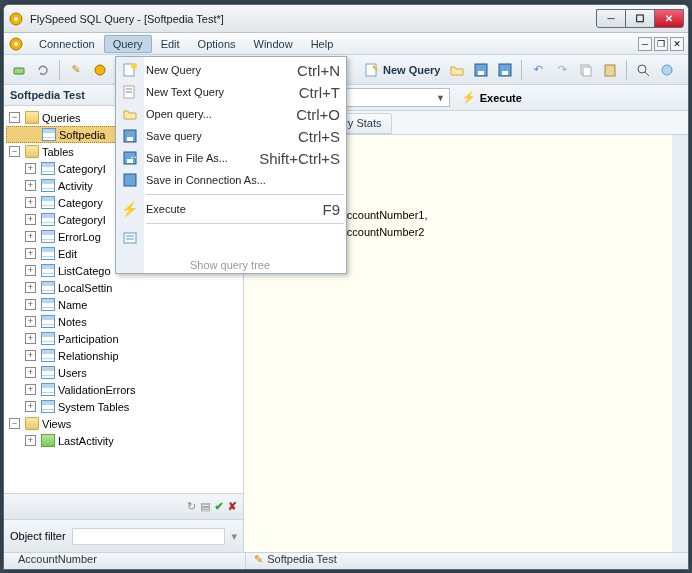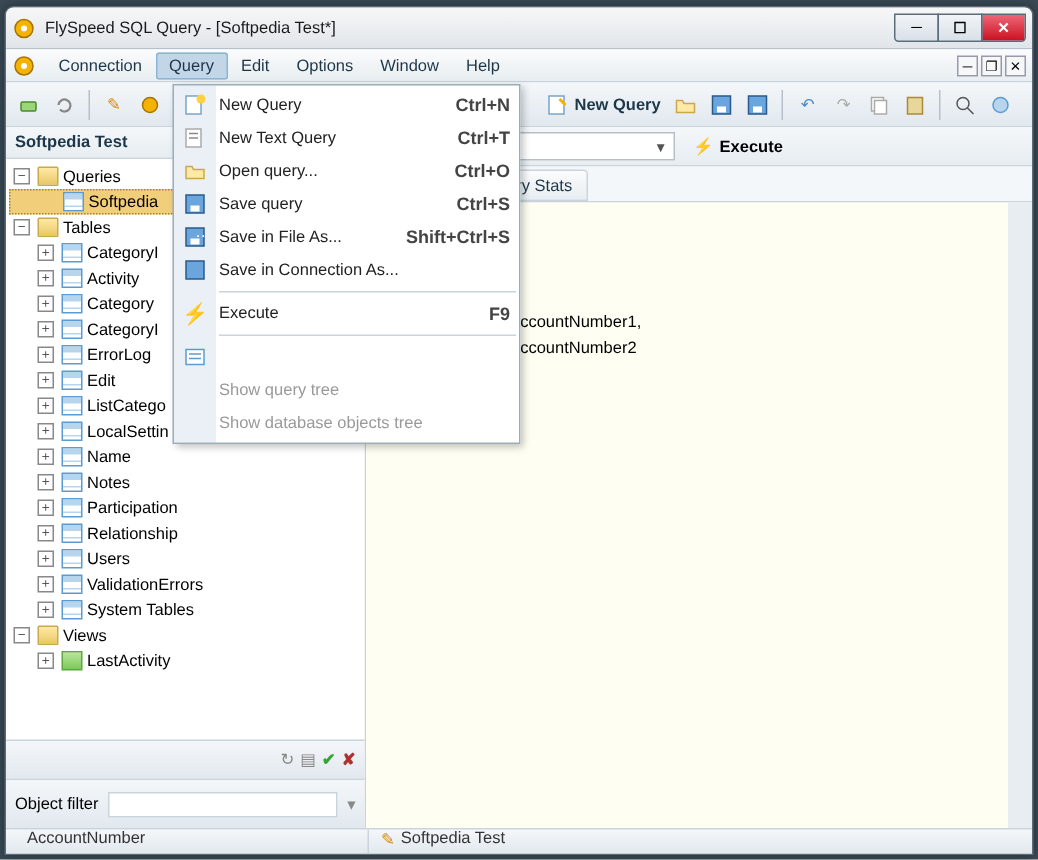--- a/index.html
+++ b/index.html
@@ -47,24 +47,24 @@
 .tab{padding:3px 10px;border:1px solid #c9d4dc;background:linear-gradient(#fbfcfd,#e7edf1);border-radius:3px 3px 0 0;margin-right:-1px;color:#1d3649;}
 .tab.active{background:#fff;border-bottom-color:#fff;position:relative;top:1px;}
 .editor{flex:1;background:#fffef2;padding:4px 8px;font-family:Consolas,Courier New,monospace;font-size:13px;line-height:17px;position:relative;border-right:16px solid #e7edf1;}
 .editor .kw{color:#1040d0;}
 .statusbar{position:absolute;bottom:0;left:0;right:0;height:17px;background:linear-gradient(#f4f7fa,#e1e8ee);border-top:1px solid #c9d4dc;display:flex;align-items:center;padding:0 6px;color:#333;}
 .statusbar .cell{padding:0 8px;border-right:1px solid #c9d4dc;height:100%;display:flex;align-items:flex-start;gap:4px;}
 .statusbar .cell:first-child{flex:0 0 236px;border-right:1px solid #c9d4dc;}
 
 .menu{position:absolute;left:111px;top:51px;width:232px;background:linear-gradient(90deg,#eaf0f6 0 28px,#fff 28px);border:1px solid #9aaeb8;box-shadow:2px 2px 5px rgba(0,0,0,.25);z-index:50;padding:2px 0;}
 .menu-row{height:22px;display:flex;align-items:center;padding:0 6px 0 4px;color:#222;}
-.menu-row.disabled{color:#999;}
+.menu-row.disabled{color:#999;flex-direction:column;}
 .menu-row .micon{width:20px;height:18px;display:flex;align-items:center;justify-content:center;margin-right:6px;}
 .menu-row .mlabel{flex:1;}
-.menu-row .mshort{color:#444;font-size:12px;font-weight:bold;}
+.menu-row .mshort{color:#444;font-size:15px;}
 .menu-sep{height:1px;background:#c9d4dc;margin:3px 2px 3px 30px;}
 svg{display:block;}
 .bolt{color:#f5a500;}
 .check{color:#37a337;font-weight:bold;}
 .x{color:#b03030;font-weight:bold;}
 .pencil{color:#d48806;}
 </style>
 </head>
 <body>
 
@@ -429,19 +429,14 @@
             <line x1="4" y1="9" x2="12" y2="9" stroke="#5a9bd3"></line>
           </svg>
         </span>
         <span class="mshort"></span>
       </div>
       <div class="menu-row disabled">
         <span class="micon"></span>
         <span class="mlabel">Show query tree</span>
         <span class="mshort"></span>
       </div>
-      <div class="menu-row disabled">
-        <span class="micon"></span>
-        <span class="mlabel">Show database objects tree</span>
-        <span class="mshort"></span>
-      </div>
     </div>
 </div>
 
 </body></html>

